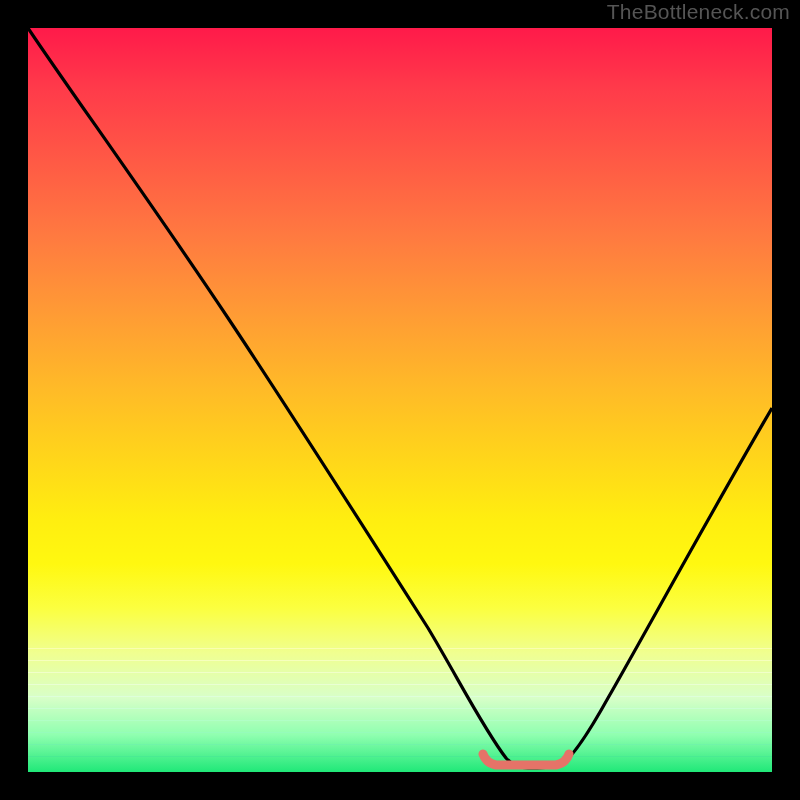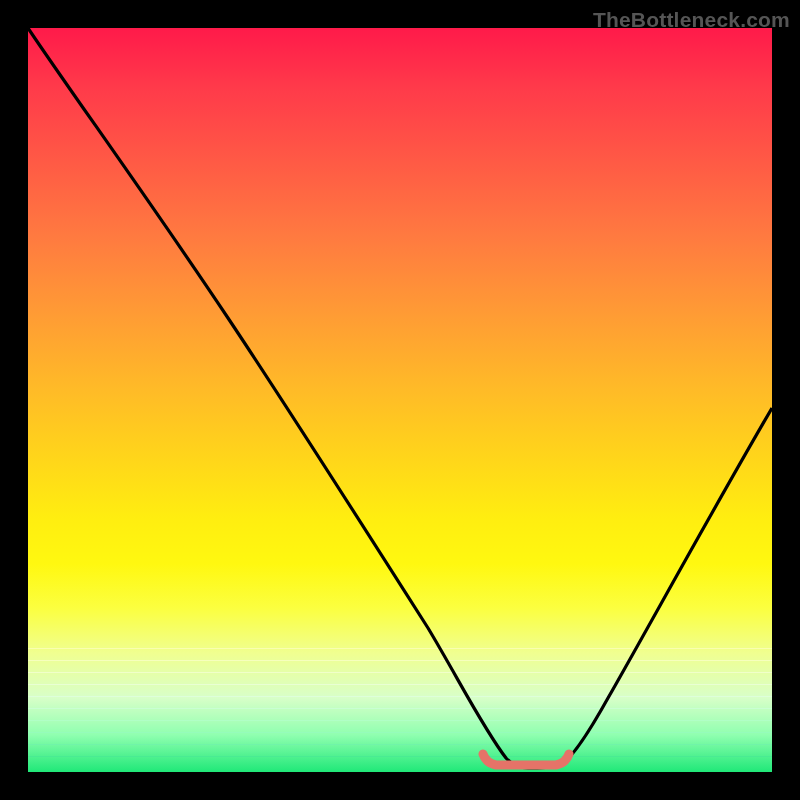--- a/index.html
+++ b/index.html
@@ -29,25 +29,25 @@
       #fff810 72%,
       #fbff40 78%,
       #f0ff90 84%,
       #d8ffc8 90%,
       #90ffb0 95%,
       #20e878 100%
     );
   }
   .watermark {
     position: absolute;
-    top: 8px;
+    top: 0;
     right: 10px;
     color: #555;
     font-size: 21px;
-    font-weight: 700;
+    font-weight: 400;
     letter-spacing: 0.2px;
     z-index: 10;
   }
   .curve-svg {
     position: absolute;
     left: 0;
     top: 0;
     width: 100%;
     height: 100%;
     z-index: 5;

